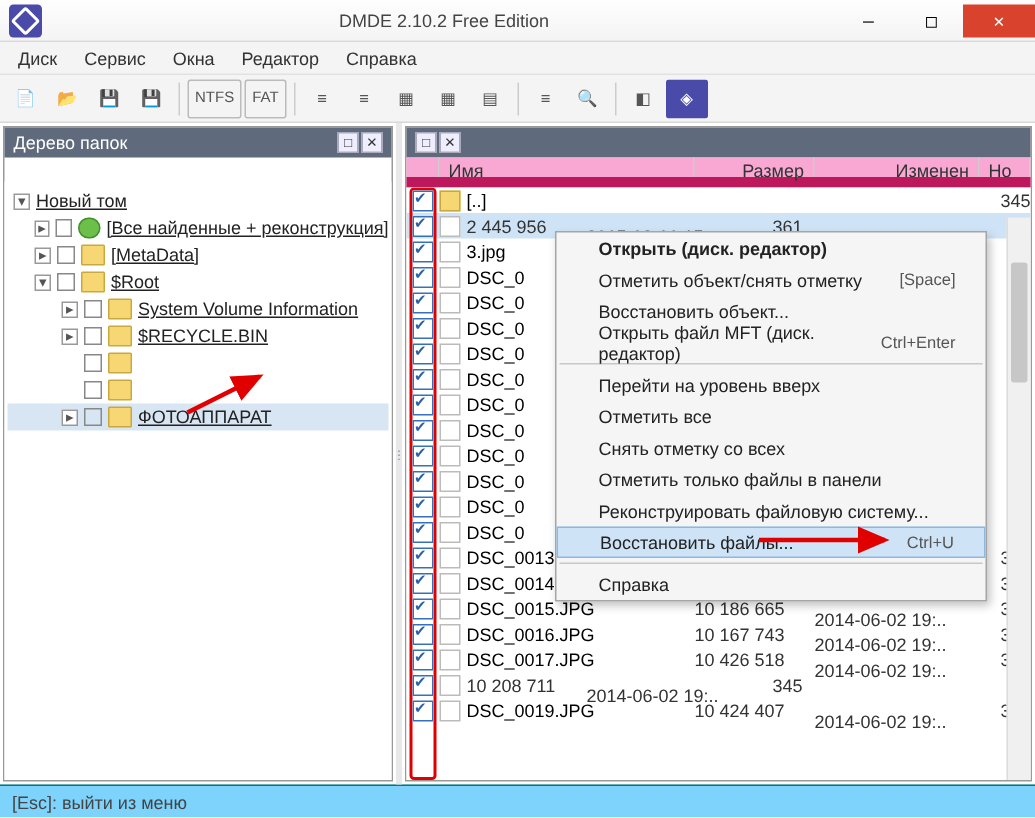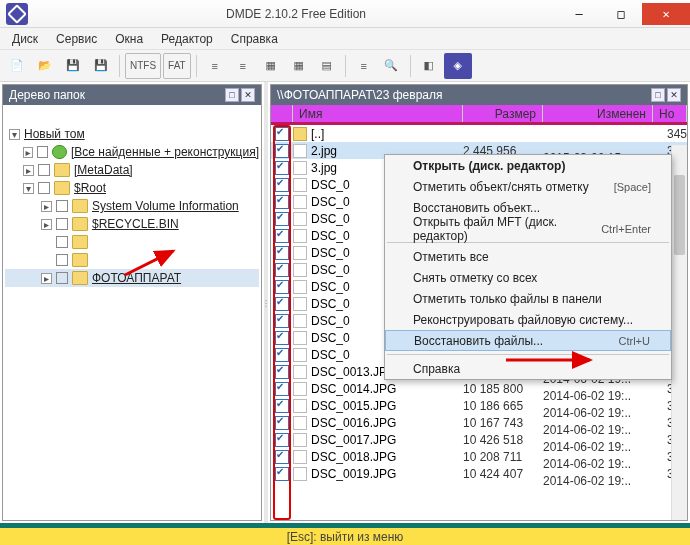--- a/index.html
+++ b/index.html
@@ -42,48 +42,48 @@
 .tree .exp.none { border:none; }
 .tree .chk { width:12px; height:12px; border:1px solid #888;}
 .tree .ico { width:16px; height:14px; background:#f7d774; border:1px solid #c9a93f; border-radius:1px;}
 .tree .ico.green { background:#6cc04a; border-color:#3f8f2a; border-radius:7px;}
 .tree .lbl { color:#222;text-decoration:underline; }
 .tree .indent1 { padding-left:18px;}
 .tree .indent2 { padding-left:36px;}
 .tree .sel { background:#d8e6f4; }
 
 
-.colhdr { display:flex; background:#d946ef; border-bottom:3px solid #be185d; height:20px;}
+.colhdr { display:flex; background:#f9a8d4; border-bottom:7px solid #be185d; height:20px;}
 .colhdr .col { border-right:1px solid #ccc; padding:2px 6px; color:#333; font-size:12px;}
 .col.name { flex:1; min-width:150px;}
 .col.size { width:80px; text-align:right;}
 .col.date { width:110px; text-align:right;}
 .col.ext  { width:34px;}
 .filelist { flex:1; overflow:hidden; background:#fff; position:relative;}
 .row { display:flex; align-items:center; height:17px; border-bottom:0;}
 .row .ck { width:14px; height:14px; margin:0 4px; border:1px solid #3570b8; background:#fff; position:relative;}
 .row .ck:after{ content:"✔"; color:#2a62a8; font-size:10px; position:absolute; left:0; top:-2px;}
 .row .fico { width:14px; height:14px; margin-right:4px; border:1px solid #bbb; background:#fff;}
 .row .fico.up { background:#f7d774; border-color:#c9a93f;}
 .row span.fname { flex:1; white-space:nowrap; overflow:hidden;}
 .row span.fsize { width:80px; padding-right:6px; color:#333;}
 .row span.fdate { width:110px; white-space:nowrap; overflow:hidden; color:#333;margin-top:15px;}
 .row span.fext { width:34px; text-align:right; color:#333;}
 .row.selected { background:#cfe3f7; }
 .redbox { position:absolute; left:2px; top:0; bottom:0; width:18px; border:2px solid #e00000; border-radius:3px; pointer-events:none;}
 
 
-.ctxmenu { position:absolute; left:384px; top:154px; width:288px; background:#f5f5f5; border:1px solid #a5a5a5; box-shadow:2px 3px 6px rgba(0,0,0,0.25); z-index:50;}
+.ctxmenu { position:absolute; left:370px; top:154px; width:288px; background:#f5f5f5; border:1px solid #a5a5a5; box-shadow:2px 3px 6px rgba(0,0,0,0.25); z-index:50;}
 .ctxmenu .mi { display:flex; align-items:center; height:21px; padding:0 20px 0 28px; color:#222; justify-content:space-between;}
 .ctxmenu .mi.hl { background:#cfe3f7; border:1px solid #8fb8de;}
 .ctxmenu .sep { height:1px; background:#c8c8c8; margin:3px 2px;}
 .ctxmenu .sc { color:#555; font-size:11px;}
 
 
-.statusbar { height:22px; background:#fde047; border-top:5px solid #0f766e; display:flex; align-items:center; padding:0 8px; color:#444;justify-content:center;}
+.statusbar { height:22px; background:#7dd3fc; border-top:1px solid #0f766e; display:flex; align-items:center; padding:0 8px; color:#444;}
 
 
 .arrow { position:absolute; pointer-events:none; z-index:100;}
 .arrow svg { overflow:visible;}
 
 
 .vscroll { position:absolute; right:0; top:20px; bottom:0; width:16px; background:#f0f0f0; border-left:1px solid #ddd;}
 .vscroll .thumb{ position:absolute; left:2px; right:2px; top:30px; height:80px; background:#c7c7c7; border-radius:2px;}
 
 
@@ -194,21 +194,20 @@
           <span class="ico"></span>
           <span class="lbl">ФОТОАППАРАТ</span>
         </div>
       </div>
   </div>
 
   <div class="splitter">⋮</div>
 
   <div class="panel right">
     <div class="phdr">
-      <span>\\ФОТОАППАРАТ\23 февраля</span>
       <span class="pbtns">
         <span class="pbtn">□</span>
         <span class="pbtn">✕</span>
       </span>
     </div>
     <div class="colhdr">
       <div class="col" style="width:22px"></div>
       <div class="col name">Имя</div>
       <div class="col size">Размер</div>
       <div class="col date">Изменен</div>
@@ -223,21 +222,20 @@
           <span class="ck"></span>
           <span class="fico up"></span>
           <span class="fname">[..]</span>
           <span class="fsize"></span>
           <span class="fdate"></span>
           <span class="fext">345</span>
         </div>
         <div class="row selected">
           <span class="ck"></span>
           <span class="fico"></span>
-          <span class="fname">2.jpg</span>
           <span class="fsize">2 445 956</span>
           <span class="fdate">2015-03-06 15:</span>
           <span class="fext">361</span>
         </div>
         <div class="row">
           <span class="ck"></span>
           <span class="fico"></span>
           <span class="fname">3.jpg</span>
           <span class="fsize"></span>
           <span class="fdate"></span>
@@ -367,21 +365,20 @@
           <span class="ck"></span>
           <span class="fico"></span>
           <span class="fname">DSC_0017.JPG</span>
           <span class="fsize">10 426 518</span>
           <span class="fdate">2014-06-02 19:..</span>
           <span class="fext">345</span>
         </div>
         <div class="row">
           <span class="ck"></span>
           <span class="fico"></span>
-          <span class="fname">DSC_0018.JPG</span>
           <span class="fsize">10 208 711</span>
           <span class="fdate">2014-06-02 19:..</span>
           <span class="fext">345</span>
         </div>
         <div class="row">
           <span class="ck"></span>
           <span class="fico"></span>
           <span class="fname">DSC_0019.JPG</span>
           <span class="fsize">10 424 407</span>
           <span class="fdate">2014-06-02 19:..</span>
@@ -404,20 +401,23 @@
       <span class="sc">[Space]</span>
     </div>
     <div class="mi">
       <span style="">Восстановить объект...</span>
     </div>
     <div class="mi">
       <span style="">Открыть файл MFT (диск. редактор)</span>
       <span class="sc">Ctrl+Enter</span>
     </div>
     <div class="sep"></div>
+    <div class="mi">
+      <span style="">Перейти на уровень вверх</span>
+    </div>
     <div class="mi">
       <span style="">Отметить все</span>
     </div>
     <div class="mi">
       <span style="">Снять отметку со всех</span>
     </div>
     <div class="mi">
       <span style="">Отметить только файлы в панели</span>
     </div>
     <div class="mi">

